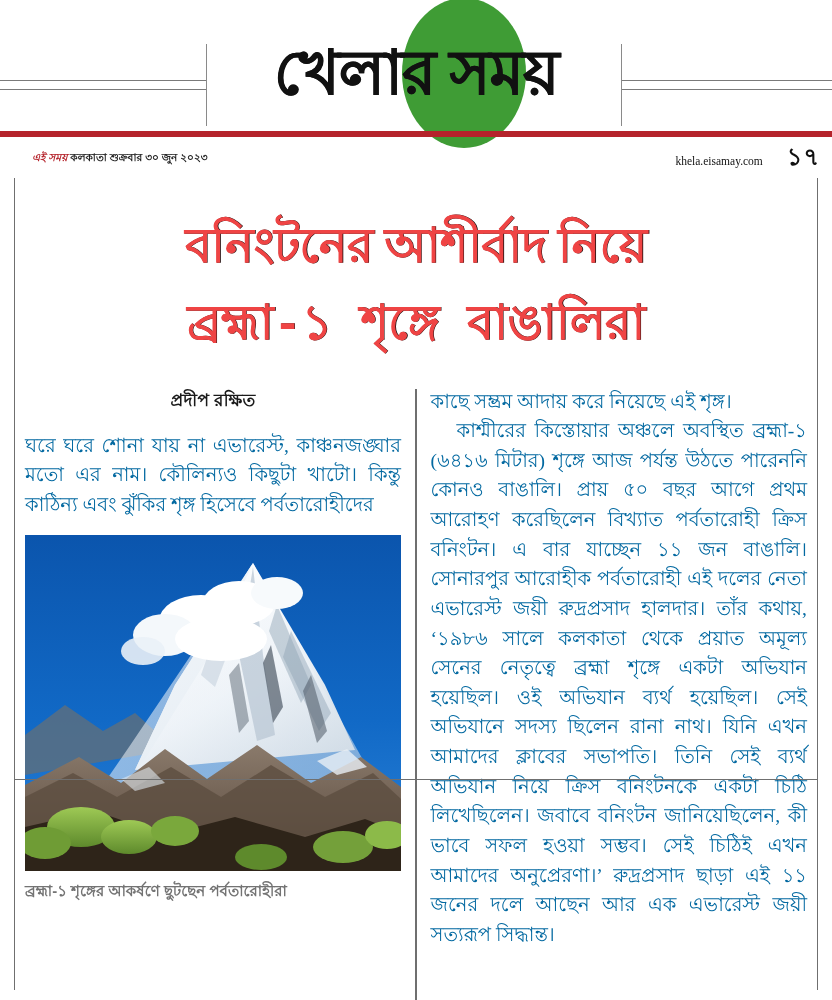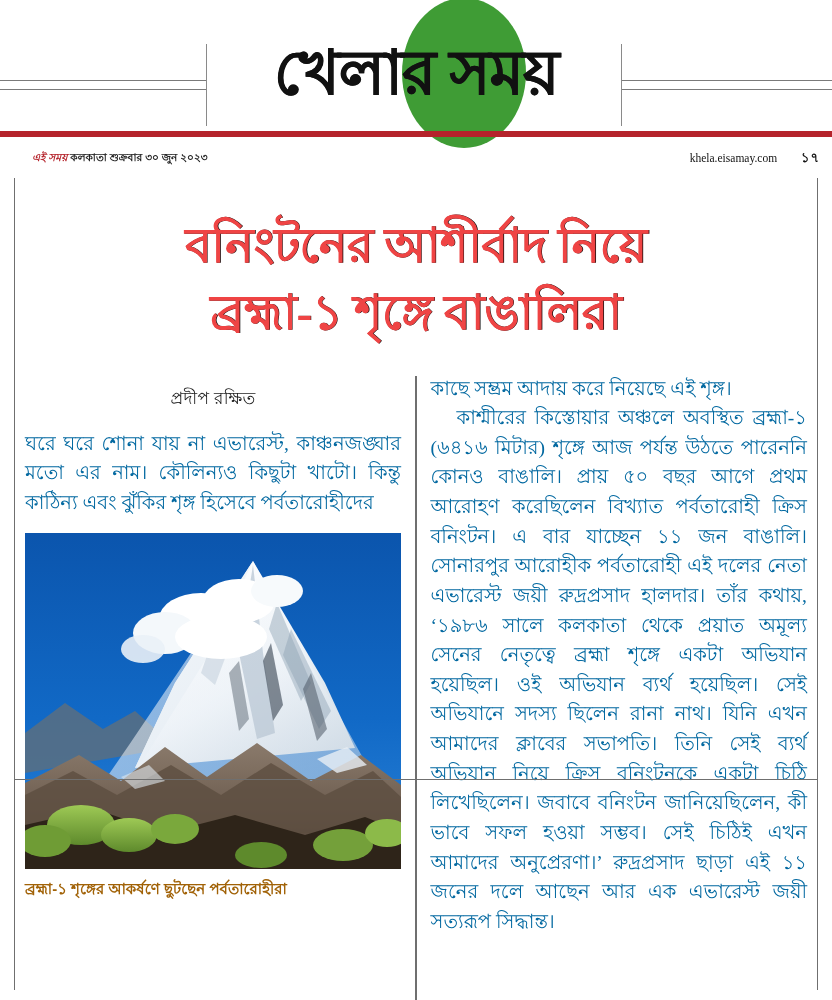--- a/index.html
+++ b/index.html
@@ -141,21 +141,21 @@
     align-items: baseline;
     gap: 24px;
   }
   .site-url {
     font-family: "Liberation Serif", "DejaVu Serif", serif;
     font-size: 11.5px;
     color: #111;
   }
   .page-no {
     font-family: "Liberation Serif", "DejaVu Serif", serif;
-    font-size: 13px;
+    font-size: 24px;
     font-weight: 700;
     color: #111;
     letter-spacing: 1px;
   }
 
   
   .article {
     position: absolute;
     top: 178px;
     left: 14px;
@@ -171,21 +171,21 @@
     font-family: "Liberation Serif", "DejaVu Serif", serif;
     font-weight: 700;
     font-size: 48px;
     line-height: 1.18;
     letter-spacing: -0.5px;
     color: #ef4444;
     padding: 8px 6px 0 6px;
     text-shadow: 0.6px 0 0 #0a0a0a;
   }
   .headline-line { display: block; white-space: nowrap; }
-  .headline-line + .headline-line { margin-top: 10px; }
+  .headline-line + .headline-line { margin-top: 23px; font-family: Liberation Mono, monospace; }
 
   .columns {
     display: flex;
     margin-top: 24px;
     height: 676px;
   }
   .col-left {
     width: 390px;
     padding-right: 14px;
     position: relative;
@@ -196,24 +196,24 @@
     margin: 2px 0 40px 0;
   }
   .col-right {
     width: 392px;
     padding-left: 14px;
   }
 
   .byline {
     text-align: center;
     font-family: "Liberation Sans", "DejaVu Sans", sans-serif;
-    font-weight: 400;
+    font-weight: 700;
     font-size: 17px;
     color: #1a1a1a;
-    margin: 11px 0 16px 0;
+    margin: 0 0 16px 0;
     letter-spacing: 0.2px;
   }
 
   .body-text {
     font-family: "Liberation Serif", "DejaVu Serif", serif;
     font-size: 19.5px;
     line-height: 1.52;
     color: #0369a1;
     text-align: justify;
     text-justify: inter-word;
@@ -232,21 +232,21 @@
     overflow: hidden;
     background: #0b5fb5;
   }
   .photo-svg { display: block; width: 100%; height: 100%; }
 
   .caption {
     margin-top: 10px;
     font-family: "Liberation Sans", "DejaVu Sans", sans-serif;
     font-weight: 700;
     font-size: 15px;
-    color: #a16207;
+    color: #737373;
     line-height: 1.3;
   }
 
   .bottom-rule {
     position: absolute;
     left: 14px;
     bottom: 8px;
     width: 804px;
     height: 1.5px;
     background: #6f6f6f;

